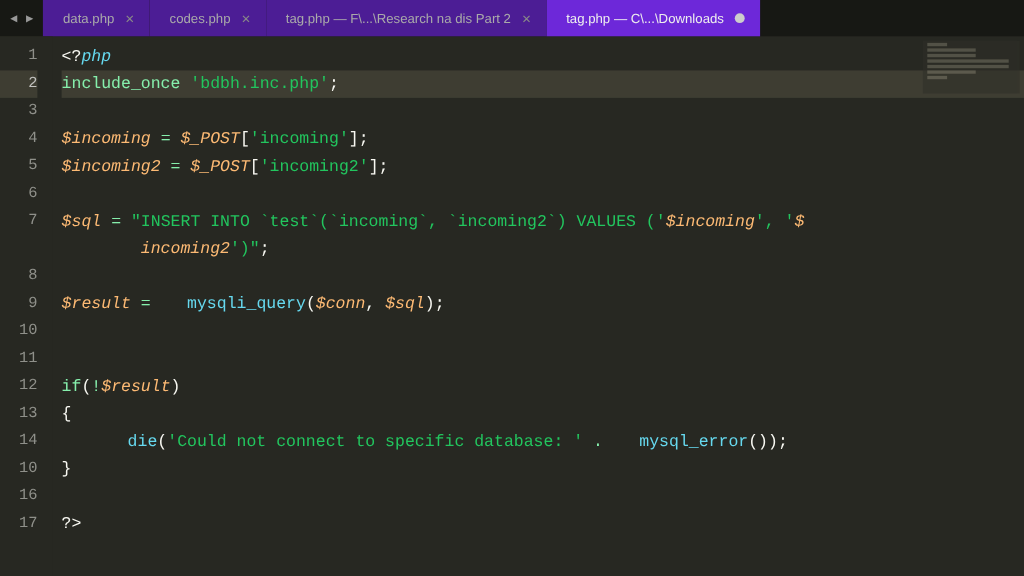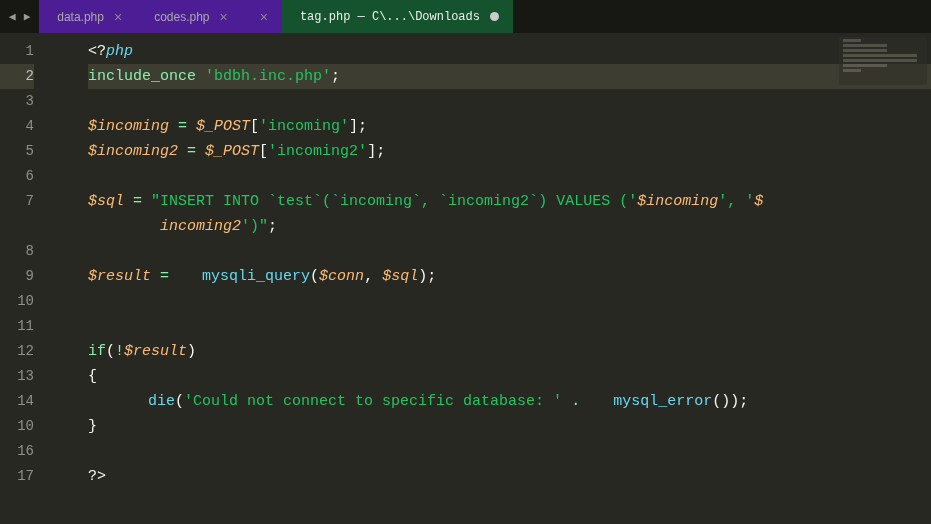--- a/index.html
+++ b/index.html
@@ -42,23 +42,22 @@
   padding: 0 14px 0 18px;
   background: #4c1d95;
   color: #aaa;
   font-family: -apple-system, 'Segoe UI', Arial, sans-serif;
   font-size: 12px;
   cursor: pointer;
   white-space: nowrap;
   gap: 10px;
 }
 .tab.active {
-  background: #14532d;
+  background: #6d28d9;
   color: #eee;
-  font-family: Liberation Mono, monospace;
 }
 .tab .close {
   font-size: 14px;
   color: #888;
   line-height: 1;
 }
 .tab .dirty {
   width: 9px;
   height: 9px;
   border-radius: 50%;
@@ -81,21 +80,20 @@
   line-height: 25px;
 }
 .gutter div { height: 25px; }
 .gutter div.hl { background: #3e3d32; color: #c2c2bf; }
 .code {
   flex: 1;
   padding: 6px 0 0 8px;
   font-size: 15px;
   line-height: 25px;
   white-space: pre;
-  margin-left: 32px;
 }
 .line { height: 25px; }
 .line.hl { background: #3e3d32; }
 .tok-kw { color: #86efac; }
 .tok-str { color: #22c55e; }
 .tok-fn { color: #66d9ef; padding-left: 24px; }
 .tok-var { color: #fdba74; font-style: italic; }
 .tok-const { color: #66d9ef; font-style: italic; }
 .tok-tag { color: #f8f8f2; }
 .minimap {
@@ -130,20 +128,21 @@
     <div id="tabs-container" style="display:flex;">
         <div class="tab">
           <span>data.php</span>
           <span class="close">×</span>
         </div>
         <div class="tab">
           <span>codes.php</span>
           <span class="close">×</span>
         </div>
         <div class="tab">
+          <span>tag.php — F\...\Research na dis Part 2</span>
           <span class="close">×</span>
         </div>
         <div class="tab active">
           <span>tag.php — C\...\Downloads</span>
           <span class="dirty"></span>
         </div>
       </div>
   </div>
 
   <div class="editor-body">

